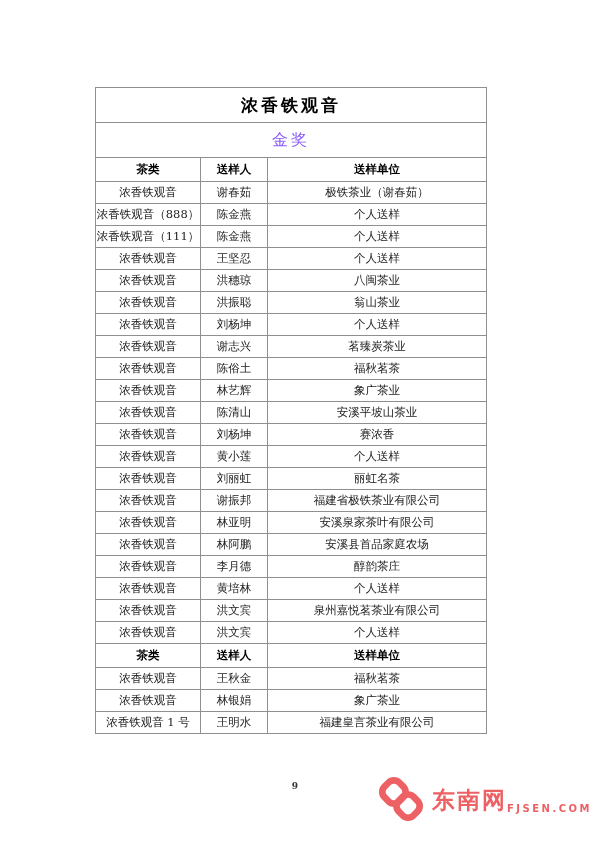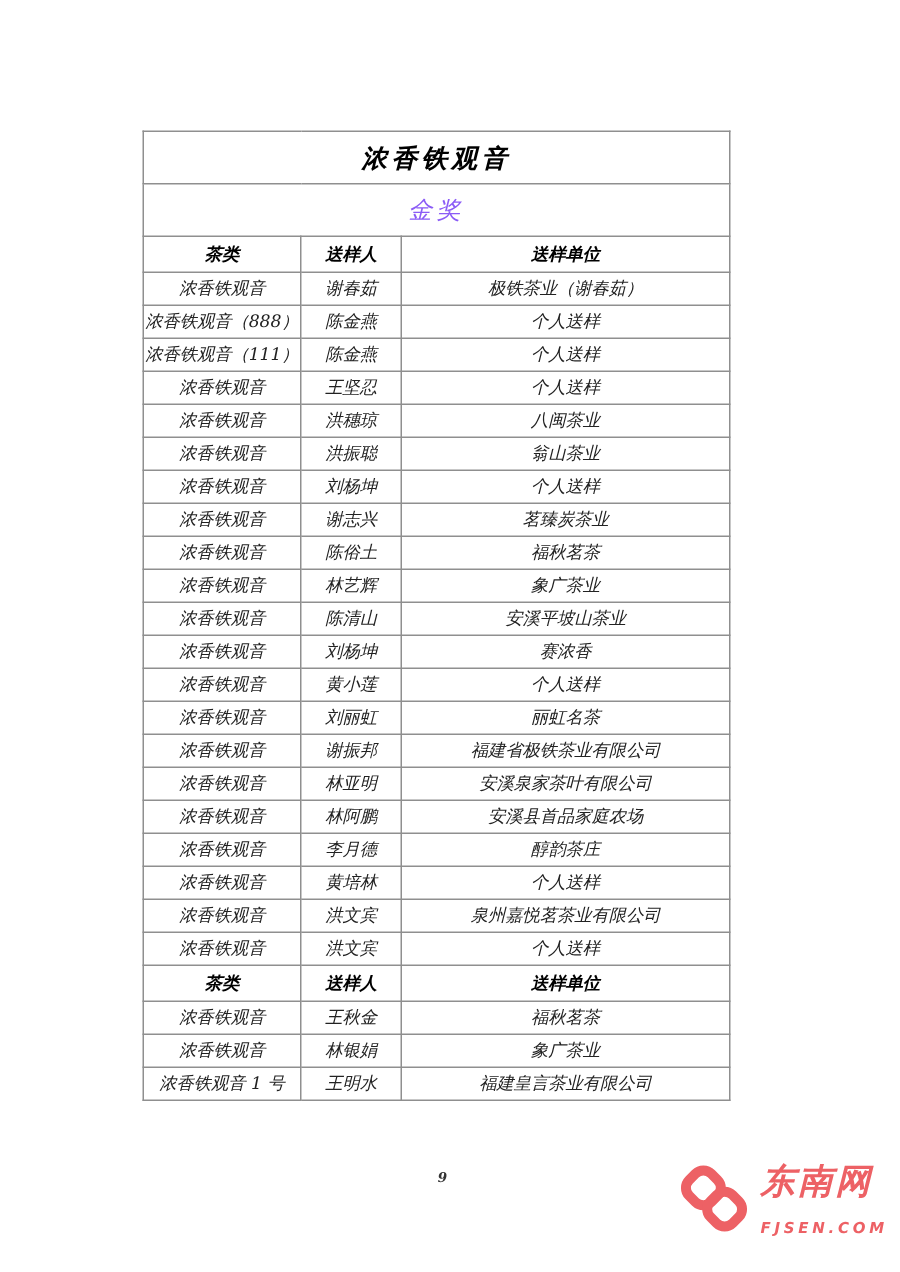--- a/index.html
+++ b/index.html
@@ -8,21 +8,20 @@
     background: #ffffff;
   }
   .page {
     position: relative;
     width: 600px;
     height: 836px;
     background: #ffffff;
     overflow: hidden;
     font-family: "DejaVu Serif", "Liberation Serif", serif;
     color: #1c1c1c;
-    font-style: italic;
   }
   table.awards-table {
     position: absolute;
     left: 95px;
     top: 87px;
     width: 391px;
     border-collapse: collapse;
     table-layout: fixed;
   }
   table.awards-table td {
@@ -71,21 +70,21 @@
     position: absolute;
     right: 2px;
     bottom: 4px;
     display: flex;
     align-items: center;
     gap: 6px;
     padding: 4px 6px;
   }
   .watermark .logo-text {
     display: flex;
-    flex-direction: column;
+    flex-direction: row;
     align-items: flex-start;
     line-height: 1;
     font-family: "DejaVu Sans", "Liberation Sans", sans-serif;
   }
   .watermark .site-name {
     font-size: 23px;
     font-weight: bold;
     letter-spacing: 2px;
   }
   .watermark .site-domain {

